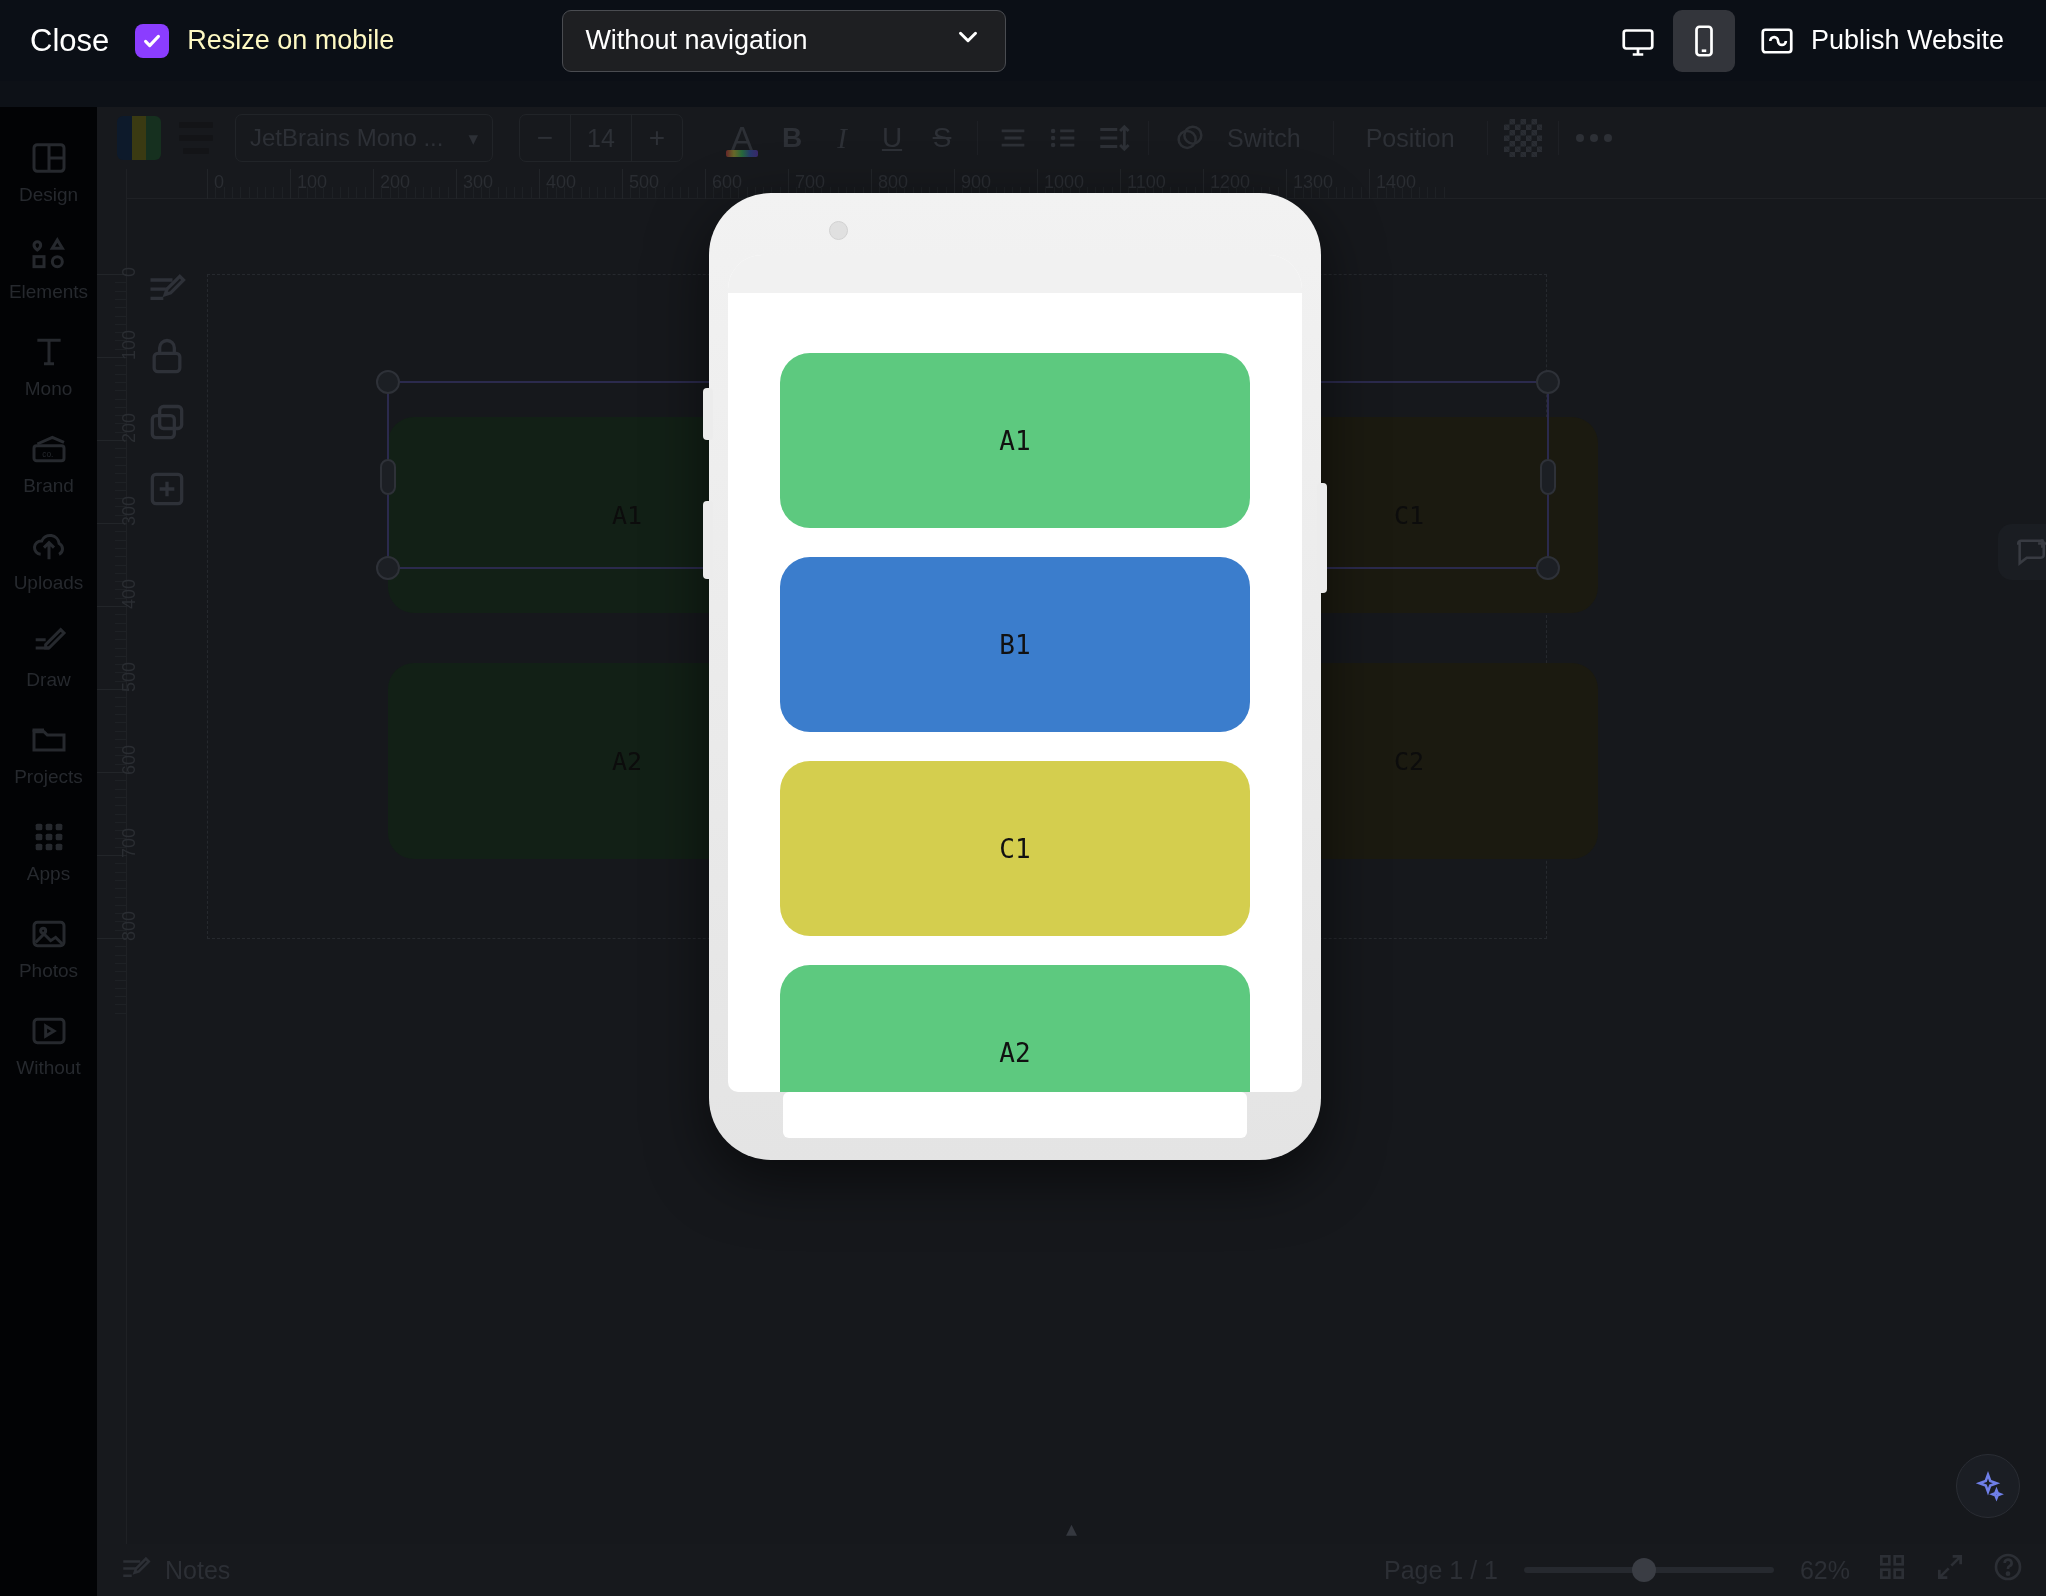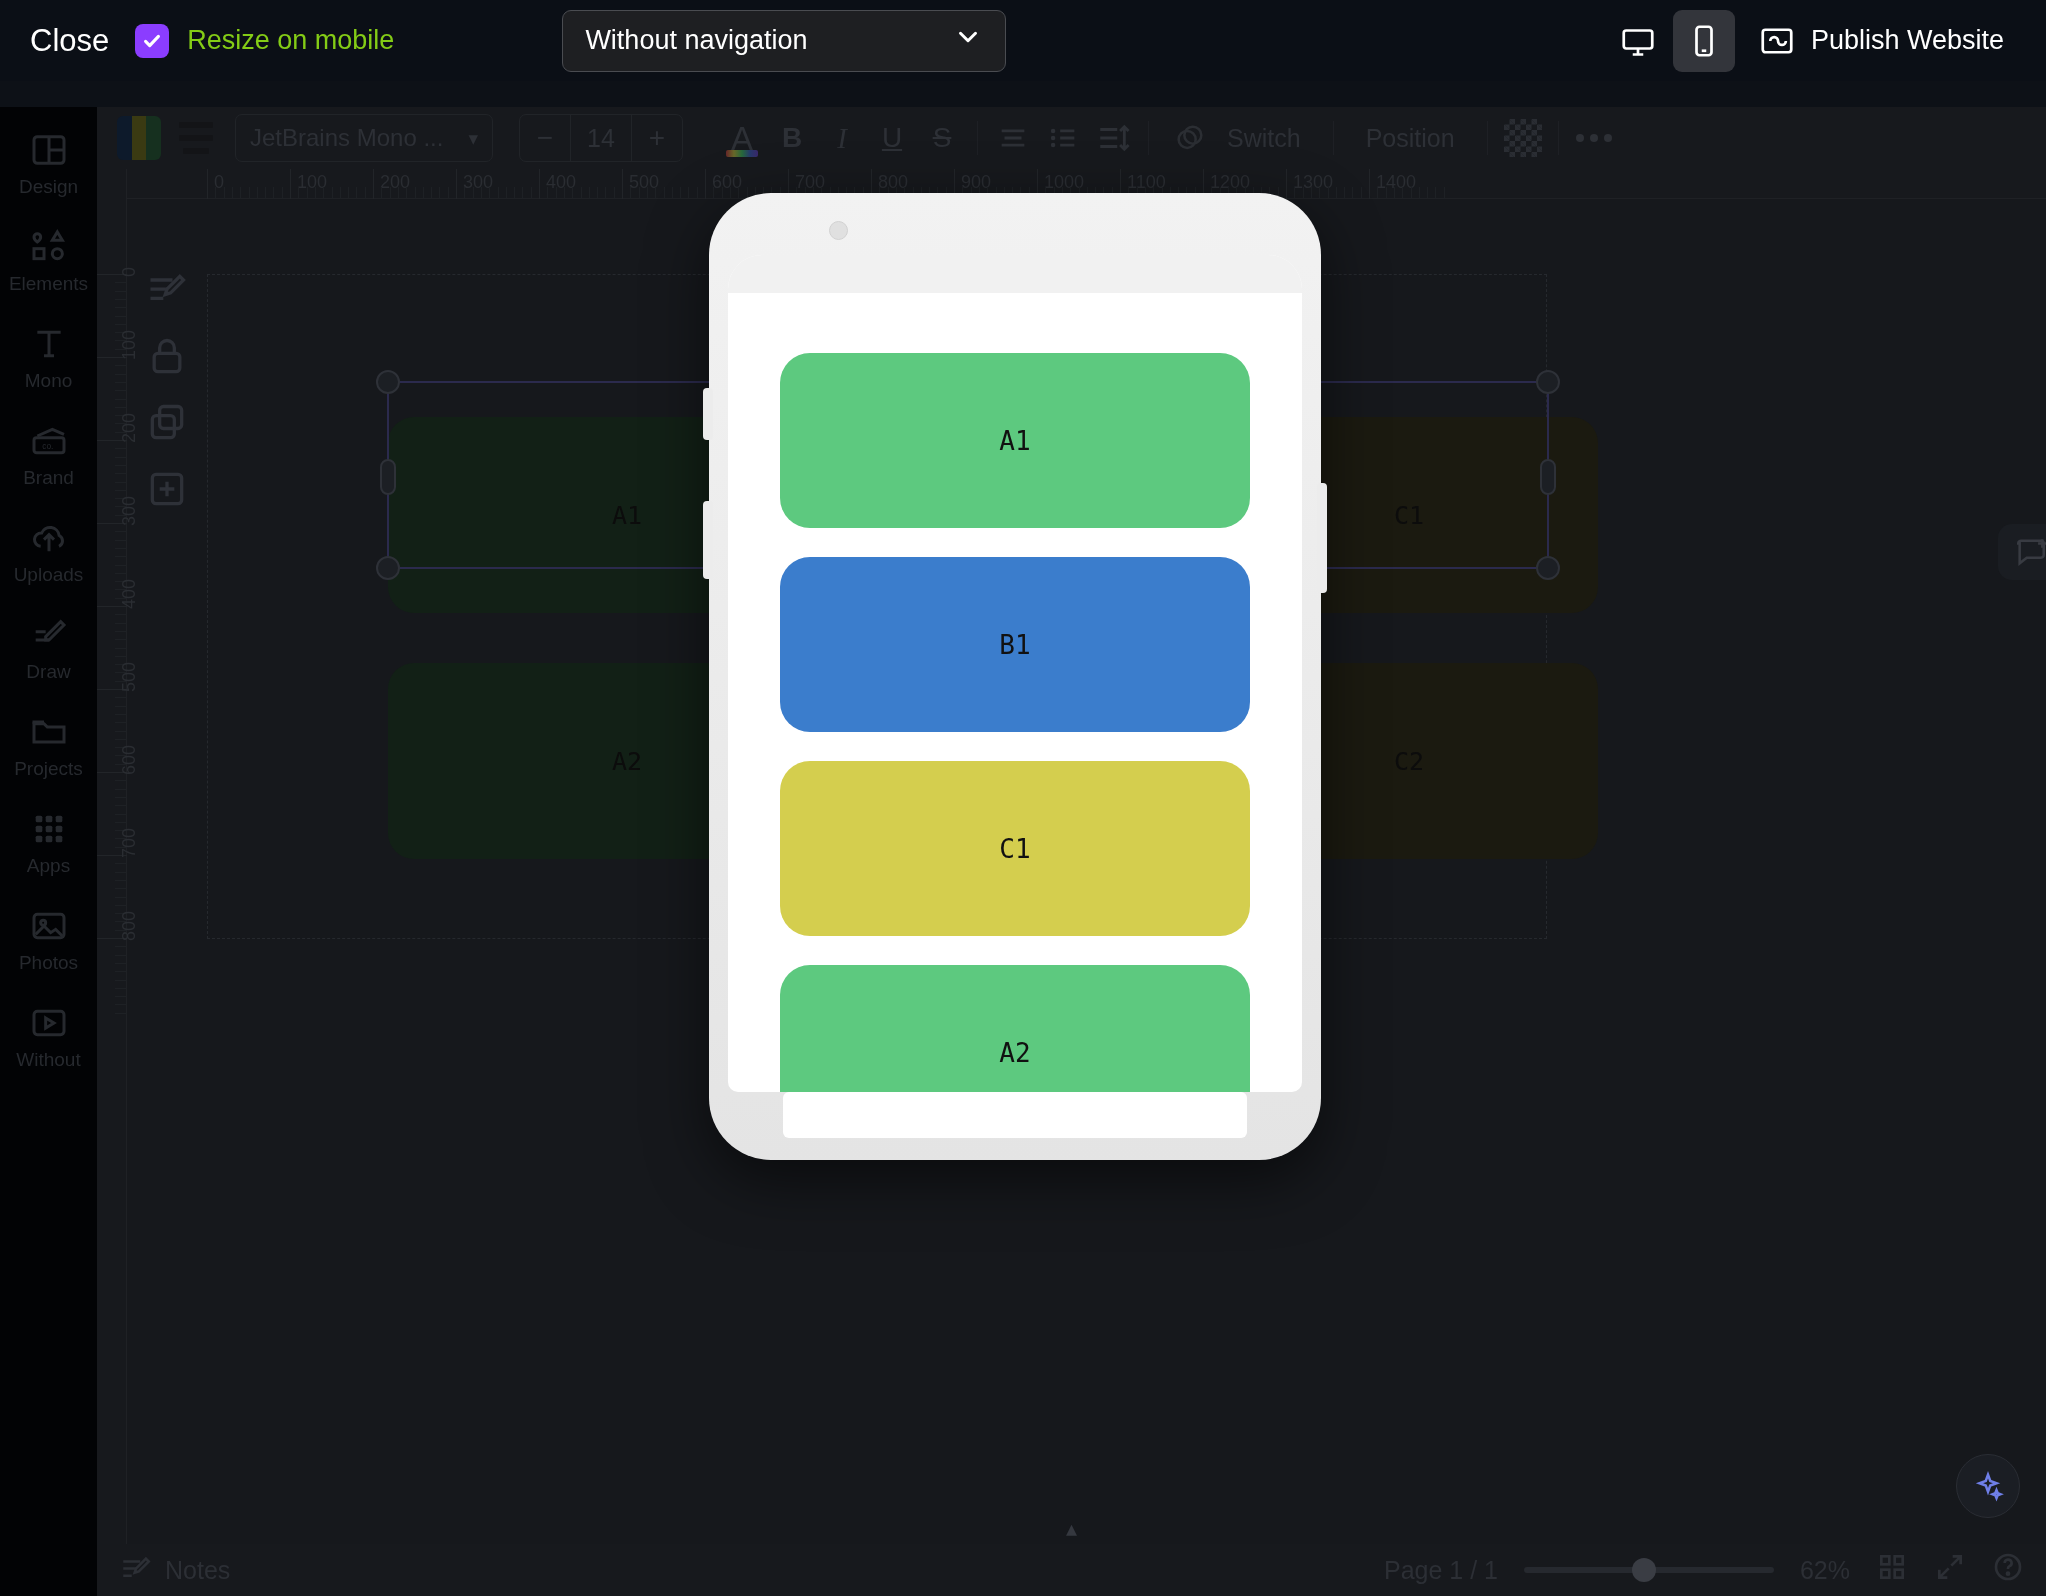--- a/index.html
+++ b/index.html
@@ -78,21 +78,21 @@
       linear-gradient(45deg,#2a2d33 25%,transparent 25%,transparent 75%,#2a2d33 75%),
       linear-gradient(45deg,#2a2d33 25%,transparent 25%,transparent 75%,#2a2d33 75%);
     background-size: 11px 11px; background-position: 0 0, 5.5px 5.5px; }
   .dots3 { display:flex; gap:6px; }
   .dots3 i { width:8px; height:8px; border-radius:50%; background:#2d3036; display:block; }
 
   
   .rail {
     position: absolute; top: 107px; left: 0; width: 97px; bottom: 0;
     background: #020305;
-    display:flex; flex-direction:column; align-items:center; padding-top: 8px;
+    display:flex; flex-direction:column; align-items:center; padding-top: 16px;
   }
   .rail-item { width: 97px; height: 97px; display:flex; flex-direction:column; align-items:center; justify-content:center; gap: 6px; color:#26292e; }
   .rail-label { font-size: 19px; color:#26292e; white-space: nowrap; }
   .rail-ico { width: 40px; height: 40px; color:#26292e; }
 
   
   .canvas-wrap { position:absolute; top:169px; left:97px; right:0; bottom:52px; background:#16181c; overflow:hidden; }
   .ruler-h { position:absolute; top:0; left:0; right:0; height: 30px; background:#17191d; border-bottom:1px solid #1f2125; }
   .ruler-v { position:absolute; top:0; left:0; bottom:0; width: 30px; background:#17191d; border-right:1px solid #1f2125; }
   .rtick { position:absolute; top:0; height:30px; border-left:1px solid #222529; font-size:18px; color:#2a2d32; padding-left:6px; line-height:26px;}
@@ -135,21 +135,21 @@
 
   
   .overlay-top {
     position:absolute; top:0; left:0; right:0; height: 81px;
     background:#0b0f16; display:flex; align-items:center; z-index: 40;
   }
   .ov-close { color:#fff; font-size:31px; padding: 0 26px 0 30px; font-weight:400; }
   .ov-check-row { display:flex; align-items:center; gap: 18px; }
   .ov-check { width: 34px; height: 34px; border-radius: 8px; background:#8b3dff; display:flex; align-items:center; justify-content:center; }
   .ov-check svg { width: 22px; height: 22px; }
-  .ov-check-label { color:#84cc16; font-size:27px; }
+  .ov-check-label { color:#fef9c3; font-size:27px; }
   .ov-select {
     margin-left: 168px; width: 444px; height: 62px; border-radius: 9px;
     background: #1e1f22; border: 1px solid #4a4c51;
     display:flex; align-items:center; justify-content:space-between;
     padding: 0 22px; color:#fff; font-size: 27px;
   }
   .ov-right { margin-left:auto; display:flex; align-items:center; gap: 4px; padding-right: 22px; }
   .ov-dev-btn { width: 62px; height: 62px; border-radius: 9px; display:flex; align-items:center; justify-content:center; color:#fff;}
   .ov-dev-btn.active { background:#33353b; }
   .ov-publish { display:flex; align-items:center; gap: 16px; padding: 12px 20px; border-radius: 9px; color:#fff; font-size:27px; white-space:nowrap; }

